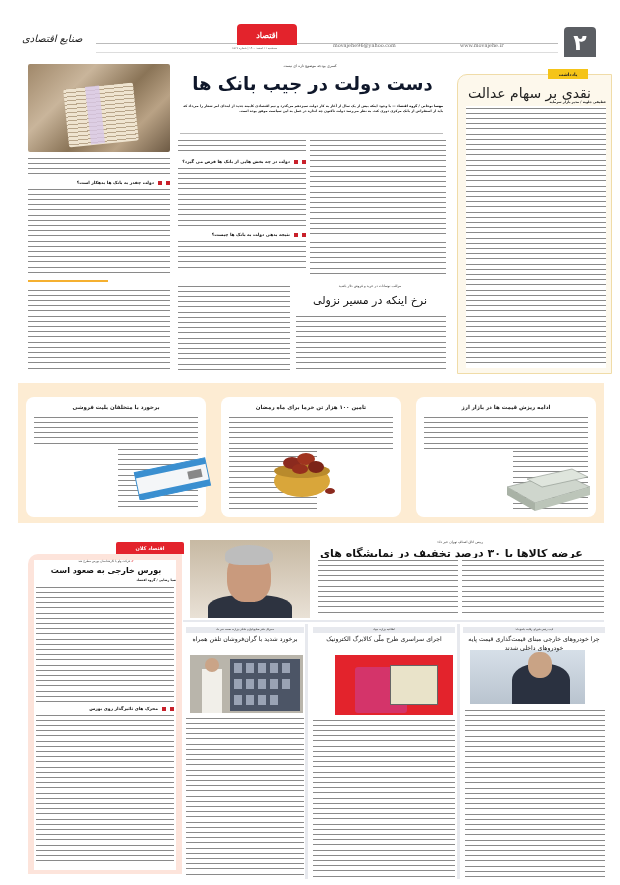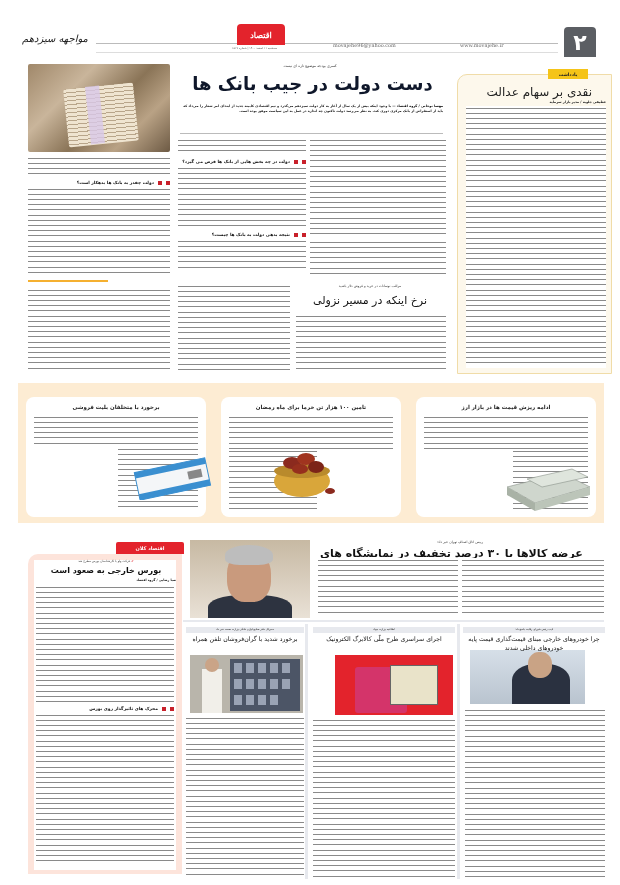--- a/index.html
+++ b/index.html
@@ -7,39 +7,39 @@
 body{font-family:"DejaVu Sans",sans-serif;color:#222;position:relative;direction:rtl}
 .abs{position:absolute}
 .fill{background:repeating-linear-gradient(#fff 0 1.6px,#8a8a8a 1.6px 2.6px,#fff 2.6px 5.2px)}
 
 
 #hdr-line{left:96px;right:62px;top:43px;height:1px;background:#bbb}
 #hdr-line2{left:96px;right:62px;top:52px;height:1px;background:#ddd}
 #page-num{left:564px;top:27px;width:32px;height:30px;background:#5b5e63;border-radius:4px 4px 0 0;color:#fff;font-size:22px;font-weight:bold;display:flex;align-items:center;justify-content:center}
 #site-url{left:460px;top:42px;font-size:5px;color:#666;direction:ltr;font-family:"DejaVu Serif",serif}
 #email{left:333px;top:42px;font-size:5px;color:#666;direction:ltr;font-family:"DejaVu Serif",serif}
-#logo-box{left:237px;top:24px;width:48px;height:21px;background:#e3232c;border-radius:4px 4px 0 0;color:#fff;font-weight:bold;font-size:8px;display:flex;align-items:center;justify-content:center;font-family:"DejaVu Serif",serif}
+#logo-box{left:237px;top:24px;width:60px;height:21px;background:#e3232c;border-radius:4px 4px 0 0;color:#fff;font-weight:bold;font-size:8px;display:flex;align-items:center;justify-content:center;font-family:"DejaVu Serif",serif}
 #issue-info{left:232px;top:46px;font-size:2.8px;color:#555}
 #section-name{left:22px;top:33px;font-size:10px;font-style:italic;font-family:"DejaVu Serif",serif;color:#222}
 
 
 #main-kicker{left:230px;top:64px;width:160px;text-align:center;font-size:3.6px;color:#333}
 #main-title{left:185px;top:73px;width:255px;text-align:center;font-size:18px;font-weight:900;color:#0f172a;font-family:"DejaVu Sans",sans-serif}
 #lead{left:180px;top:104px;width:263px;height:30px;border-bottom:1px solid #bbb;font-size:3.4px;line-height:5.4px;font-weight:bold;color:#222}
 .subhead{font-size:4.4px;font-weight:bold;color:#111;display:flex;align-items:center;gap:3px}
 .sq{display:inline-block;width:4px;height:4px;background:#c8202a;margin-left:1px}
 
 #photo-money{left:28px;top:64px;width:142px;height:88px;border-radius:2px;overflow:hidden;background:linear-gradient(135deg,#a0886a 0%,#c9b59b 30%,#8a7457 55%,#b9a285 75%,#6d5a44 100%)}
 #photo-money .stack{position:absolute;left:38px;top:22px;width:70px;height:58px;background:repeating-linear-gradient(#efe4d0 0 3px,#b8a58a 3px 4px);border-radius:2px;transform:rotate(-6deg)}
 #photo-money .band{position:absolute;left:60px;top:22px;width:14px;height:58px;background:#d8c8e8;opacity:.8;transform:rotate(-6deg)}
 
 
 #editorial{left:457px;top:74px;width:155px;height:300px;background:#fdf8ec;border:1px solid #f0dca8;border-radius:10px 0 0 0}
 #editorial-tag{left:548px;top:69px;width:40px;height:10px;background:#f5c418;font-size:4.5px;font-weight:bold;color:#222;display:flex;align-items:center;justify-content:center}
-#editorial-title{left:452px;top:85px;width:140px;text-align:right;font-size:12px;color:#222}
+#editorial-title{left:468px;top:85px;width:140px;text-align:left;font-size:14px;color:#222}
 
 
 #dollar-kicker{left:295px;top:284px;width:150px;text-align:center;font-size:3.4px;color:#333}
 #dollar-title{left:295px;top:294px;width:150px;text-align:center;font-size:11px;color:#111}
 
 
 #mid-band{left:18px;top:383px;width:586px;height:140px;background:#fdecd3}
 .card{position:absolute;top:14px;width:180px;height:120px;background:#fff;border-radius:8px}
 .card-title{position:absolute;top:7px;left:0;right:0;text-align:center;font-size:5.5px;font-weight:bold;color:#222}
 #dates-img{left:268px;top:441px;width:70px;height:58px}
@@ -72,21 +72,21 @@
 </head>
 <body>
 
 <div class="abs" id="hdr-line"></div>
 <div class="abs" id="hdr-line2"></div>
 <div class="abs" id="page-num">۲</div>
 <div class="abs" id="site-url">www.movajehe.ir</div>
 <div class="abs" id="email">movajehe96@yahoo.com</div>
 <div class="abs" id="logo-box">اقتصاد</div>
 <div class="abs" id="issue-info">سه‌شنبه ۱۱ اسفند ۱۴۰۰ | شماره ۱۵۱۹</div>
-<div class="abs" id="section-name">مواجهه سیزدهم</div>
+<div class="abs" id="section-name">صنایع اقتصادی</div>
 
 <div class="abs" id="main-kicker">کسری بودجه موضوع تازه ای نیست</div>
 <div class="abs" id="main-title">دست دولت در جیب بانک ها</div>
 <div class="abs" id="lead">
   <span style="color:#000">مهسا نوحانی / گروه اقتصاد</span> —
   <span>با وجود اینکه بیش از یک سال از آغاز به کار دولت سیزدهم می‌گذرد و تیم اقتصادی کابینه جدید از ابتدای امر شعار را می‌داد که باید از استقراض از بانک مرکزی دوری کند، به نظر می‌رسد دولت تاکنون چه اندازه در عمل به این سیاست موفق بوده است.</span>
 </div>
 
 <div class="abs fill" style="left:310px;top:138px;width:136px;height:100px"></div>
 <div class="abs fill" style="left:178px;top:138px;width:128px;height:16px"></div>

